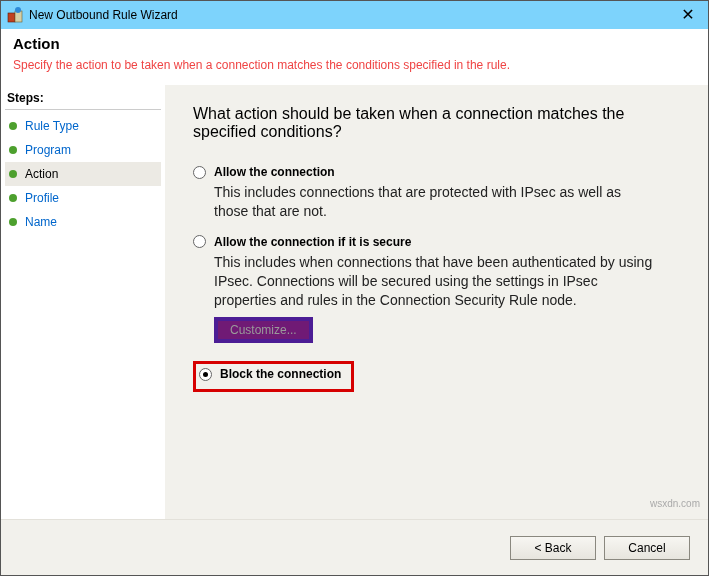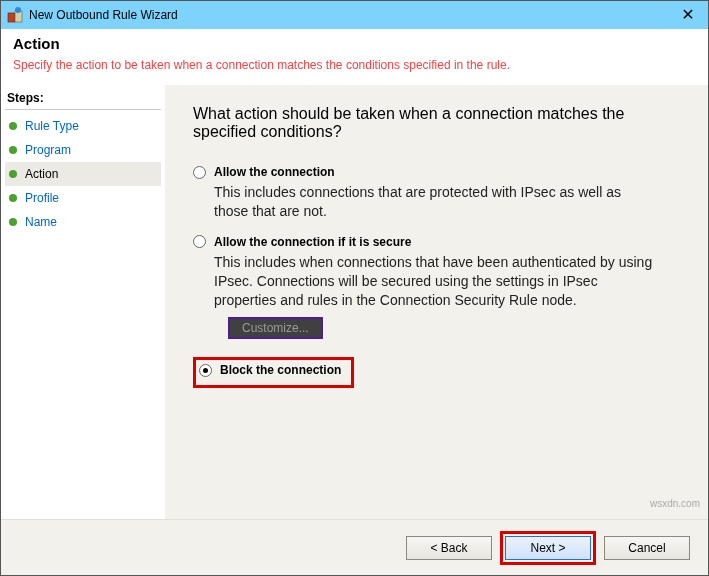--- a/index.html
+++ b/index.html
@@ -122,27 +122,27 @@
     font-size: 12px;
   }
   .option-desc {
     margin: 4px 0 0 21px;
     font-size: 14px;
     color: #222;
     line-height: 1.35;
     max-width: 440px;
   }
   .customize {
-    margin: 8px 0 0 35px;
+    margin: 8px 0 0 21px;
     display: inline-block;
     padding: 2px 12px;
     font-size: 12px;
     color: #9a9a9a;
-    background: #404040;
-    border: 2px solid #4c1d95;
+    background: #701a75;
+    border: 4px solid #4c1d95;
   }
   .hglt {
     border: 3px solid #d60000;
     padding: 3px 10px 5px 3px;
     display: inline-block;
   }
   .footer {
     position: absolute;
     bottom: 0; left: 0; right: 0;
     height: 56px;
@@ -251,19 +251,16 @@
           <span class="radio checked"></span>
           <span class="option-label">Block the connection</span>
         </span>
       </span>
     </div>
   </div>
 </div>
 
 <div class="footer">
   <div class="btn">&lt; Back</div>
-  <span class="hglt-btn">
-    <div class="btn primary">Next &gt;</div>
-  </span>
   <div class="btn">Cancel</div>
 </div>
 
 <div class="watermark">wsxdn.com</div>
 
 </body></html>

